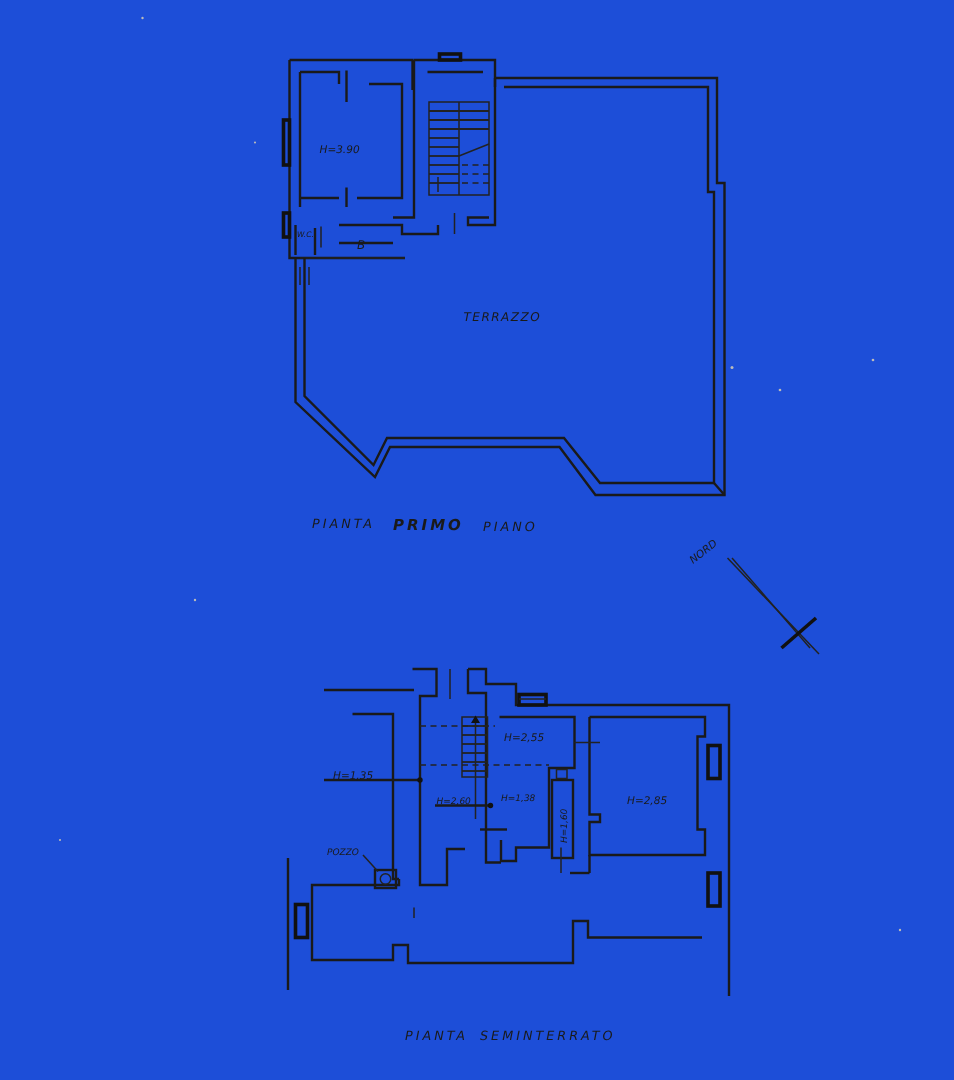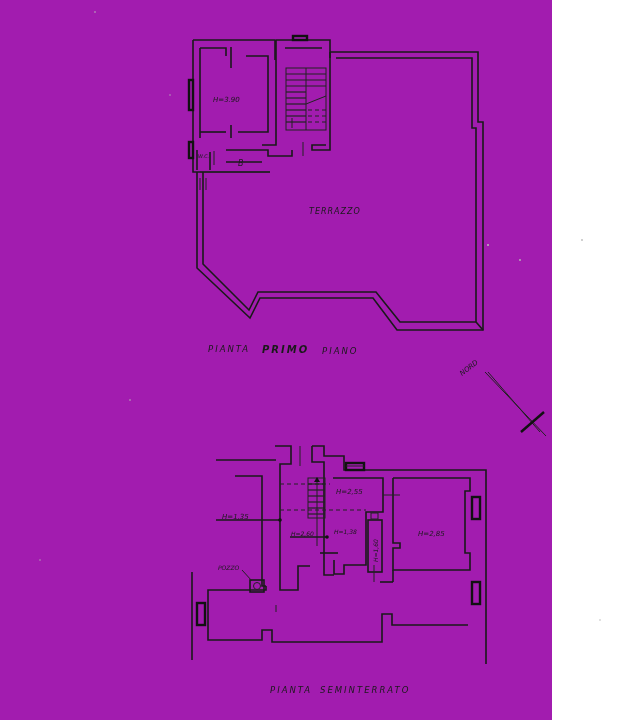--- a/index.html
+++ b/index.html
@@ -1,17 +1,17 @@
 <!DOCTYPE html>
 <html><head>
 <meta charset="utf-8">
 <style>
   html, body { margin: 0; padding: 0; background: #ffffff; }
   body { width: 636px; height: 720px; overflow: hidden; position: relative; }
-  #sheet { position: absolute; left: 0; top: 0; width: 552px; height: 720px; background: #a21caf; }
+  #sheet { position: absolute; left: 0; top: 0; width: 636px; height: 720px; background: #1d4ed8; }
   svg { position: absolute; left: 0; top: 0; }
   .wall { fill: none; stroke: #1a1a1a; stroke-width: 1.6; stroke-linejoin: miter; }
   .wall-thick { fill: none; stroke: #111; stroke-width: 2.4; }
   .thin { fill: none; stroke: #222; stroke-width: 1; }
   .dash { fill: none; stroke: #222; stroke-width: 1; stroke-dasharray: 4 3; }
   .hatch { stroke: #222; stroke-width: 1.2; }
   .lbl { font-family: "DejaVu Sans", sans-serif; fill: #1a1a1a; font-style: italic; }
   .lbl-small { font-size: 7px; }
   .lbl-mid { font-size: 8px; letter-spacing: 1px; }
   .lbl-title { font-size: 8.5px; letter-spacing: 2px; }

